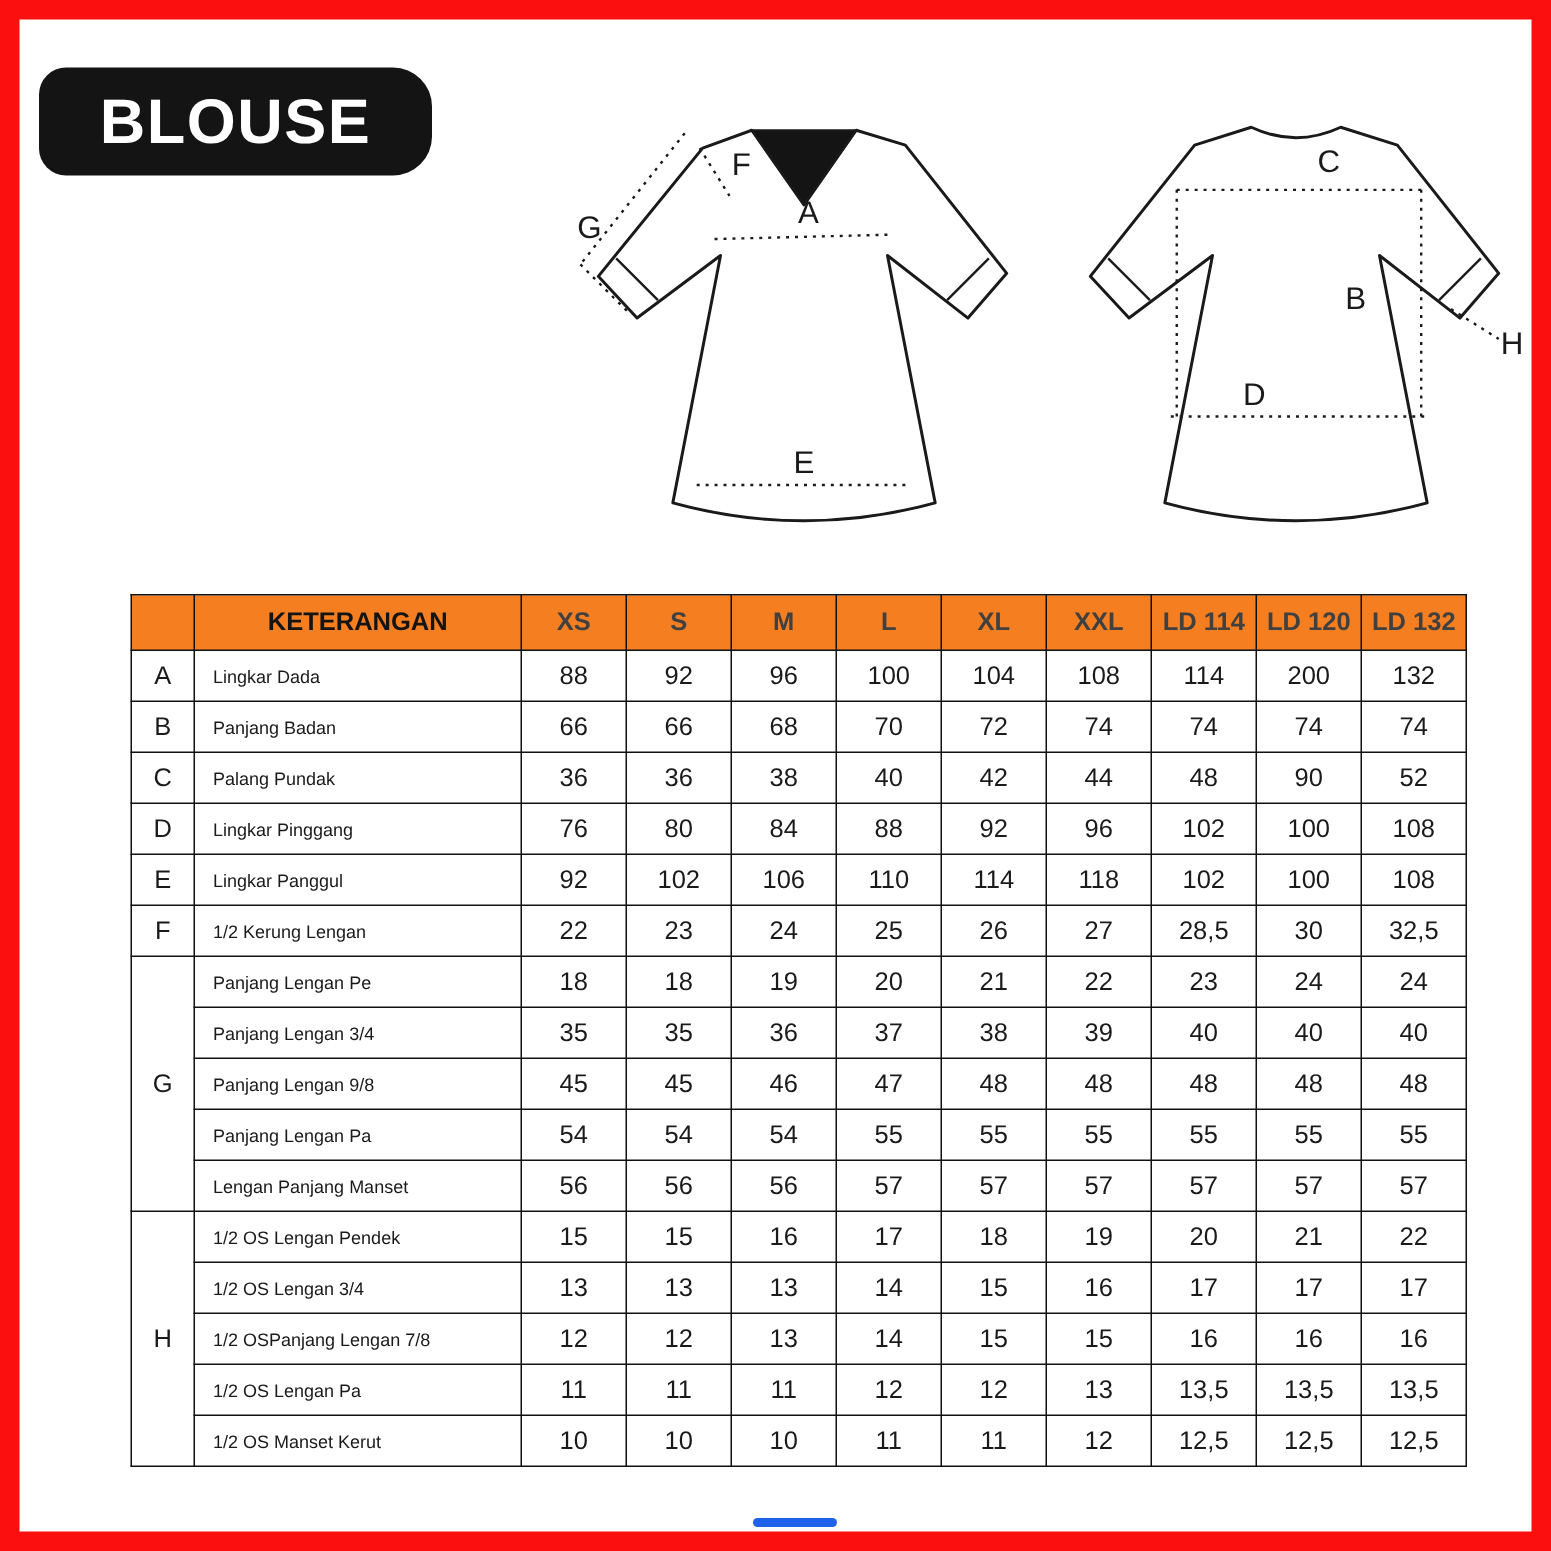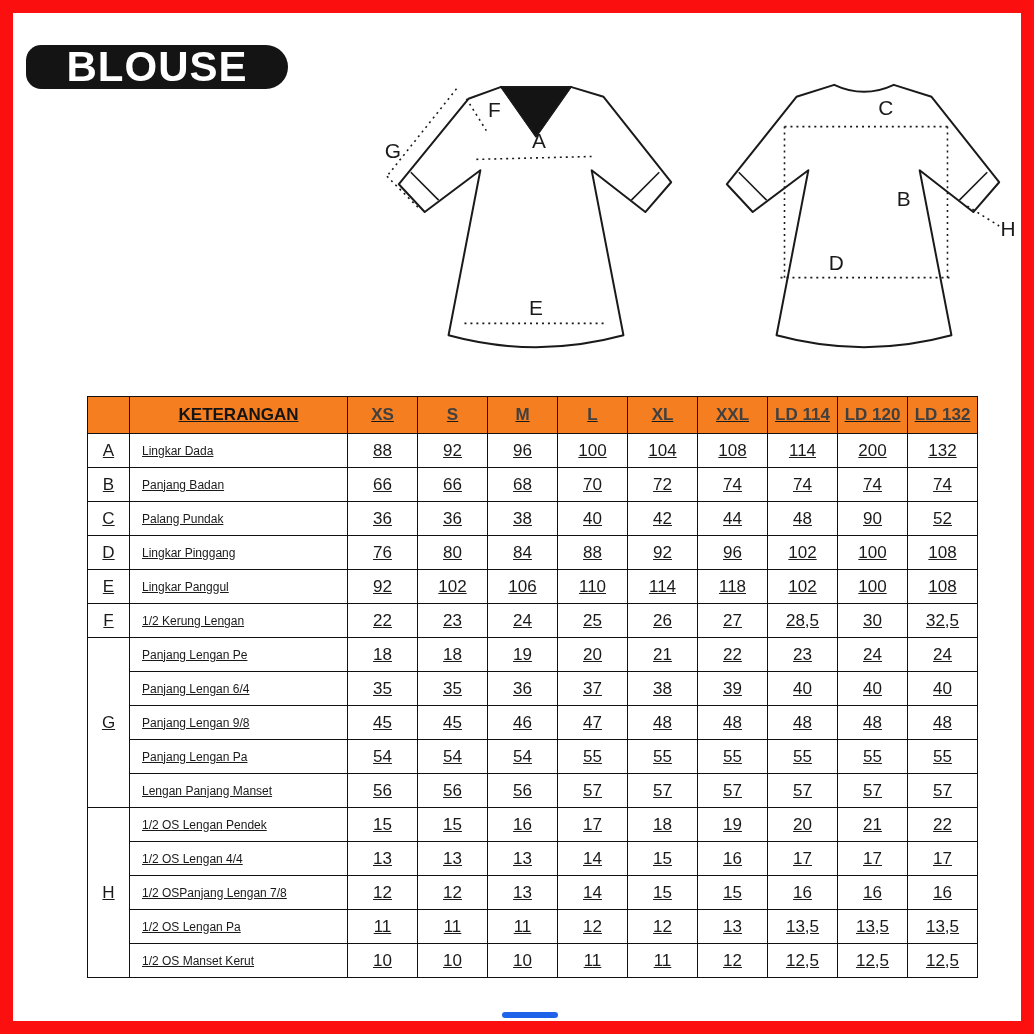--- a/index.html
+++ b/index.html
@@ -14,41 +14,41 @@
   body{
     width:1034px;height:1034px;position:relative;background:#fff;
     font-family:"Liberation Sans", sans-serif;color:#1a1a1a;overflow:hidden;
   }
   .frame{
     position:absolute;inset:0;width:1034px;height:1034px;
     border:13px solid var(--border-red);background:#fff;
   }
   
   .badge{
-    position:absolute;top:32px;left:13px;width:262px;height:44px;
+    position:absolute;top:32px;left:13px;width:262px;height:72px;
     background:var(--badge-black);
     border-radius:18px 26px 26px 18px;
     display:flex;align-items:center;justify-content:center;
   }
   .badge span{
     color:#fff;font-size:42px;font-weight:800;letter-spacing:1px;
   }
   
   .diagrams{
     position:absolute;top:46px;left:364px;width:650px;height:330px;
     display:flex;gap:10px;
   }
   svg .garment{fill:#fff;stroke:var(--line-dark);stroke-width:2;stroke-linejoin:round;}
   svg .vneck{fill:var(--badge-black);stroke:var(--line-dark);stroke-width:1.5;}
   svg .seam{stroke:var(--line-dark);stroke-width:1.6;fill:none;}
   svg .dot{stroke:var(--line-dark);stroke-width:1.6;fill:none;stroke-dasharray:2 4;}
   svg .diag-label{font-family:"Liberation Sans",sans-serif;font-size:21px;fill:#1a1a1a;text-anchor:middle;}
   
   .table-wrap{position:absolute;left:74px;top:383px;width:890px;}
-  table{border-collapse:collapse;width:890px;table-layout:fixed;text-decoration:underline;}
+  table{border-collapse:collapse;width:890px;table-layout:fixed;}
   th,td{border:1.6px solid #111;}
   th{
     background:var(--header-orange);height:37px;font-size:17px;font-weight:700;
     text-align:center;padding:0;
   }
   th.head-dark{color:#141414;}
   th.head-light{color:#404040;}
   td{height:34px;font-size:17px;background:#fff;}
   td.cell-letter{text-align:center;font-size:17px;}
   td.cell-label{text-align:left;padding-left:12px;font-size:12px;}
@@ -219,21 +219,21 @@
             <td class="cell-value">18</td>
             <td class="cell-value">19</td>
             <td class="cell-value">20</td>
             <td class="cell-value">21</td>
             <td class="cell-value">22</td>
             <td class="cell-value">23</td>
             <td class="cell-value">24</td>
             <td class="cell-value">24</td>
           </tr>
           <tr>
-            <td class="cell-label">Panjang Lengan 6/4</td>
+            <td class="cell-label">Panjang Lengan 3/4</td>
             <td class="cell-value">35</td>
             <td class="cell-value">35</td>
             <td class="cell-value">36</td>
             <td class="cell-value">37</td>
             <td class="cell-value">38</td>
             <td class="cell-value">39</td>
             <td class="cell-value">40</td>
             <td class="cell-value">40</td>
             <td class="cell-value">40</td>
           </tr>
@@ -280,21 +280,21 @@
             <td class="cell-value">15</td>
             <td class="cell-value">16</td>
             <td class="cell-value">17</td>
             <td class="cell-value">18</td>
             <td class="cell-value">19</td>
             <td class="cell-value">20</td>
             <td class="cell-value">21</td>
             <td class="cell-value">22</td>
           </tr>
           <tr>
-            <td class="cell-label">1/2 OS Lengan 4/4</td>
+            <td class="cell-label">1/2 OS Lengan 3/4</td>
             <td class="cell-value">13</td>
             <td class="cell-value">13</td>
             <td class="cell-value">13</td>
             <td class="cell-value">14</td>
             <td class="cell-value">15</td>
             <td class="cell-value">16</td>
             <td class="cell-value">17</td>
             <td class="cell-value">17</td>
             <td class="cell-value">17</td>
           </tr>

